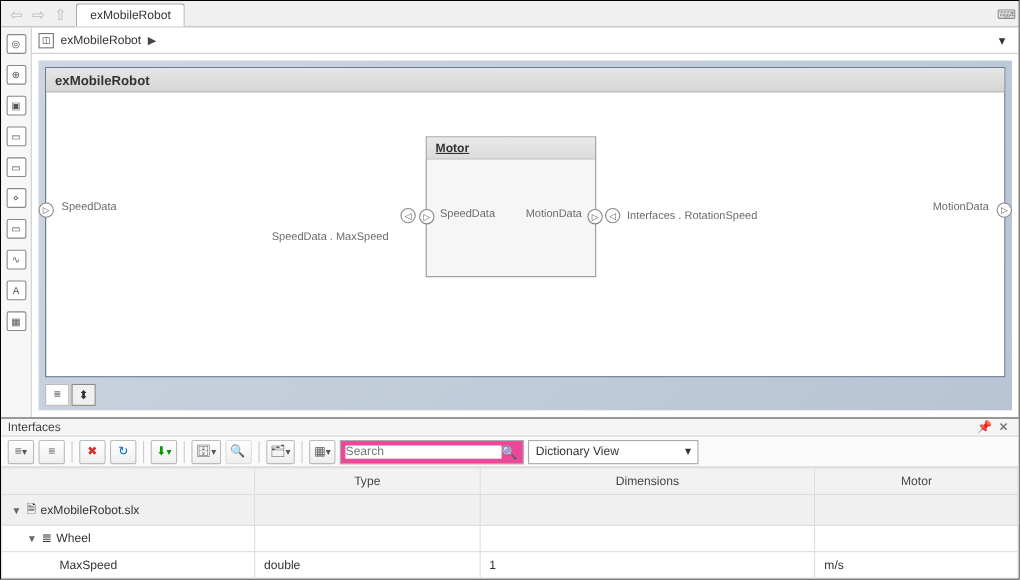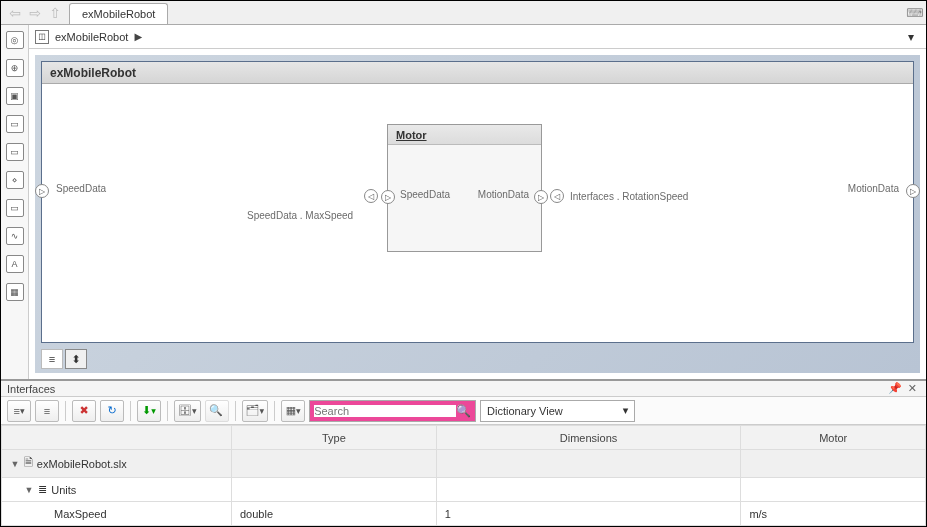--- a/index.html
+++ b/index.html
@@ -198,21 +198,21 @@
             </td>
           <td></td>
             <td></td>
             <td></td>
         </tr>
         <tr>
           <td>
               <span class="tree-cell ind1">
                 <span class="tw">▼</span>
                 <span>≣</span> 
-                <span>Units</span>
+                <span>Wheel</span>
               </span>
             </td>
           <td></td>
             <td></td>
             <td></td>
         </tr>
         <tr>
           <td>
               <span class="tree-cell ind2">
                 <span>MaxSpeed</span>

